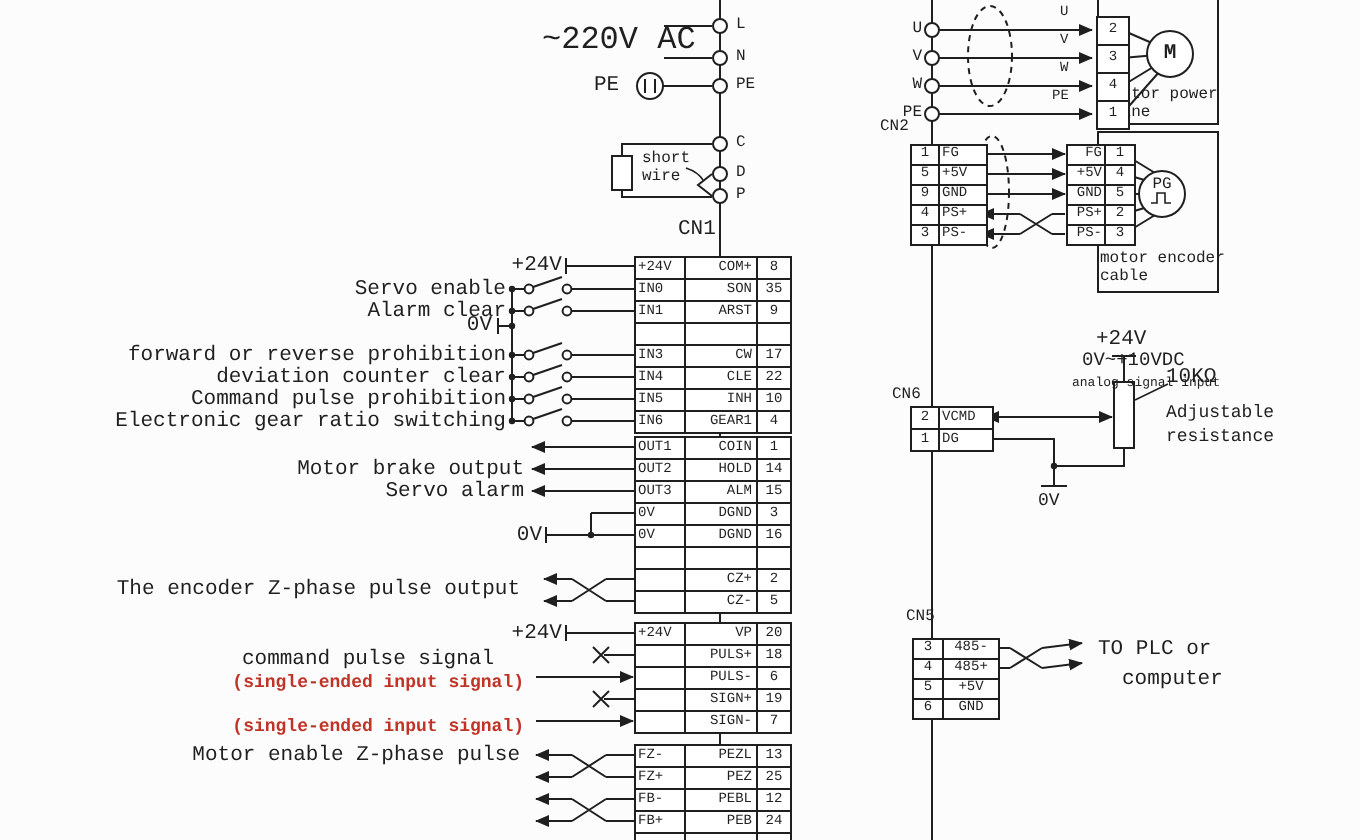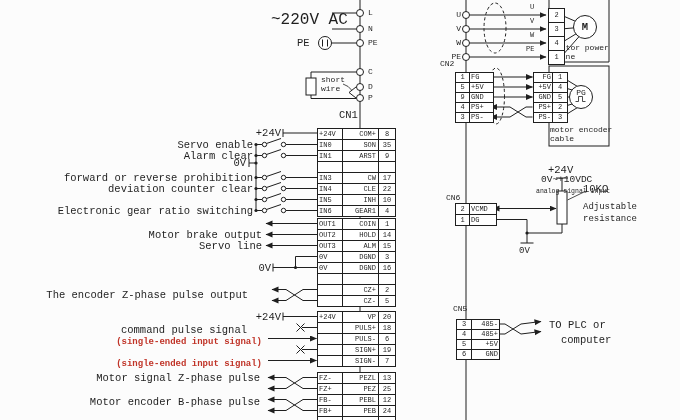--- a/index.html
+++ b/index.html
@@ -25,21 +25,21 @@
   table.cn2l td:nth-child(2){width:21px;text-align:left}
   table.cn2r td{height:9px}
   table.cn2r td:nth-child(1){width:16px;text-align:right}
   table.cn2r td:nth-child(2){width:12px;text-align:center}
   table.pwr td{height:13px;width:13px;text-align:center}
   table.cn6 td{height:10px}
   table.cn6 td:nth-child(1){width:11px;text-align:center}
   table.cn6 td:nth-child(2){width:24px;text-align:left}
   table.cn5 td{height:9px}
   table.cn5 td:nth-child(1){width:12px;text-align:center}
-  table.cn5 td:nth-child(2){width:25px;text-align:right}
+  table.cn5 td:nth-child(2){width:25px;text-align:center}
 </style>
 </head>
 <body>
 
 <div id="canvas">
 
 <svg id="wires" width="680" height="420" viewBox="0 0 680 420">
   <defs>
     <marker id="ah" markerUnits="userSpaceOnUse" markerWidth="8" markerHeight="7" refX="6.5" refY="3" orient="auto">
       <path d="M0 0L7 3L0 6Z" fill="#1f1f1f" stroke="none"></path>
@@ -176,31 +176,31 @@
 <div class="t f8" style="left:368px;top:98px">P</div>
 <div class="t f8" style="left:321px;top:80px">short</div>
 <div class="t f8" style="left:321px;top:89px">wire</div>
 <div class="t f10" style="left:339px;top:115px">CN1</div>
 <div class="t f10 ra" style="right:399px;top:133px">+24V</div>
 <div class="t f10 ra" style="right:427px;top:144.5px">Servo enable</div>
 <div class="t f10 ra" style="right:427px;top:155.5px">Alarm clear</div>
 <div class="t f10 ra" style="right:434px;top:163px">0V</div>
 <div class="t f10 ra" style="right:427px;top:188.5px">deviation counter clear</div>
 <div class="t f10 ra" style="right:427px;top:177.5px">forward or reverse prohibition</div>
+<div class="t f10 ra" style="right:427px;top:199.5px">Command pulse prohibition</div>
 <div class="t f10 ra" style="right:427px;top:210.5px">Electronic gear ratio switching</div>
 <div class="t f10 ra" style="right:418px;top:234.5px">Motor brake output</div>
-<div class="t f10 ra" style="right:418px;top:245.5px">Servo line</div>
+<div class="t f10 ra" style="right:418px;top:245.5px">Servo alarm</div>
 <div class="t f10 ra" style="right:409px;top:267.5px">0V</div>
-<div class="t f10 ra" style="right:432px;top:295px">The encoder Z-phase pulse output</div>
+<div class="t f10 ra" style="right:420px;top:295px">The encoder Z-phase pulse output</div>
 <div class="t f10 ra" style="right:399px;top:316.5px">+24V</div>
 <div class="t f10 ra" style="right:433px;top:330px">command pulse signal</div>
 <div class="t red ra" style="right:418px;top:341.5px">(single-ended input signal)</div>
 <div class="t red ra" style="right:418px;top:364px">(single-ended input signal)</div>
-<div class="t f10 ra" style="right:420px;top:378px">Motor signal Z-phase pulse</div>
-<div class="t f10 ra" style="right:420px;top:402px">Motor encoder B-phase pulse</div>
+<div class="t f10 ra" style="right:420px;top:378px">Motor enable Z-phase pulse</div>
 
 <div class="t f8 ra" style="right:219px;top:15px">U</div>
 <div class="t f8 ra" style="right:219px;top:29px">V</div>
 <div class="t f8 ra" style="right:219px;top:43px">W</div>
 <div class="t f8 ra" style="right:219px;top:57px">PE</div>
 <div class="t f7" style="left:530px;top:7px">U</div>
 <div class="t f7" style="left:530px;top:21px">V</div>
 <div class="t f7" style="left:530px;top:35px">W</div>
 <div class="t f7" style="left:526px;top:49px">PE</div>
 <div class="t f10 c bold" style="left:585px;top:27px">M</div>

